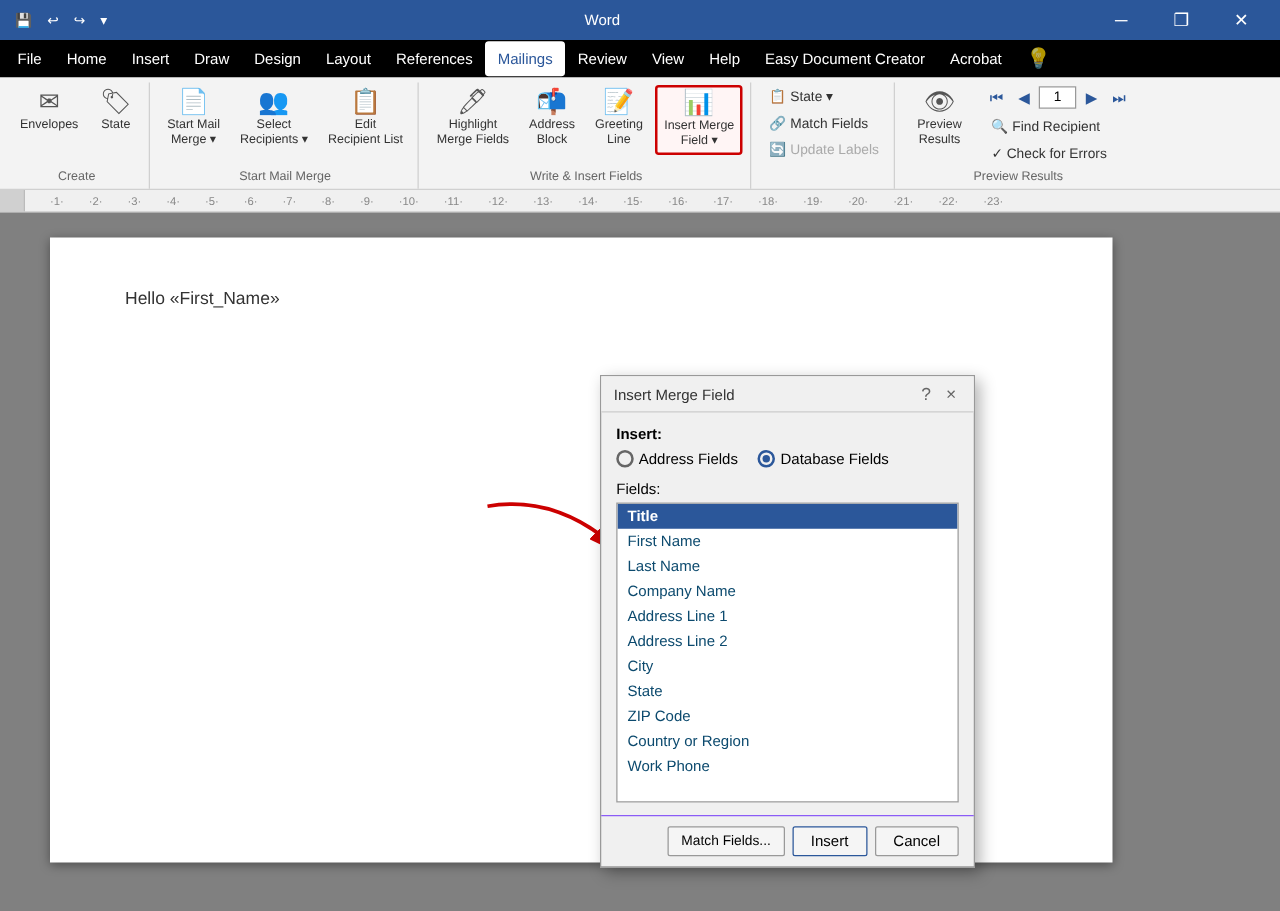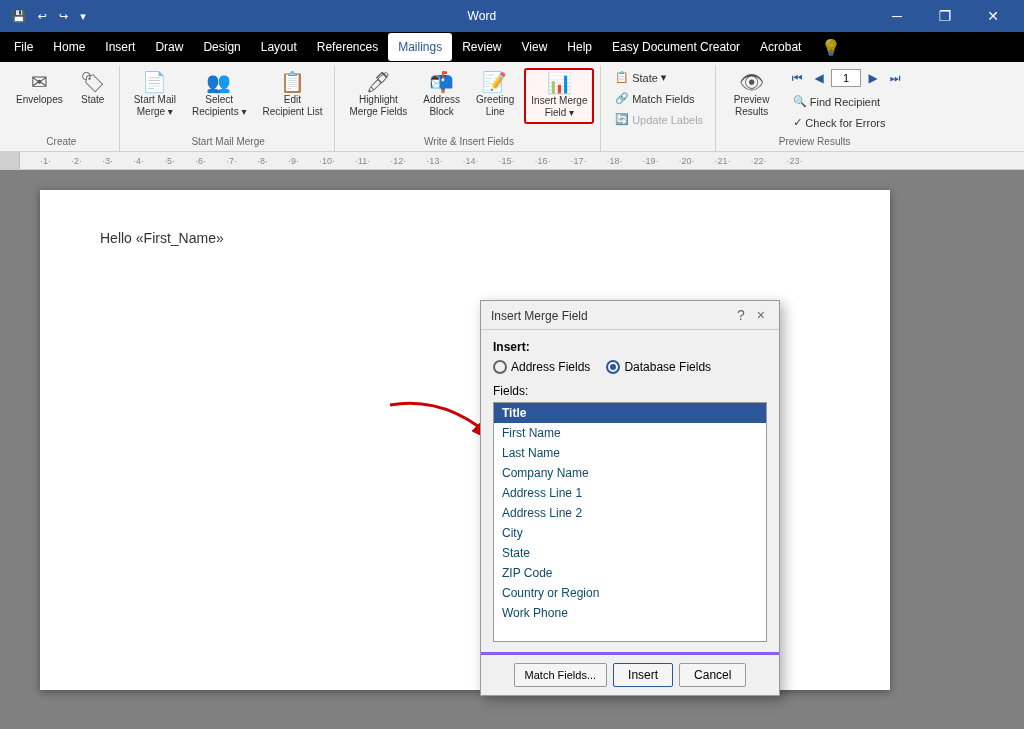--- a/index.html
+++ b/index.html
@@ -214,22 +214,22 @@
       padding: 3px 8px;
       cursor: pointer;
       font-size: 12px;
       color: #0c4a6e;
     }
     .field-item.selected { background: #2b579a; color: white; font-weight: bold; }
     .dialog-footer {
       padding: 8px 12px;
       display: flex;
       gap: 6px;
-      justify-content: center;
-      border-top: 3px solid #8b5cf6;
+      justify-content: flex-end;
+      border-top: 1px solid #8b5cf6;
     }
     .dialog-footer-btn {
       padding: 4px 14px;
       font-size: 12px;
       cursor: pointer;
       border: 1px solid #999;
       background: #f5f5f5;
       border-radius: 2px;
     }
     .dialog-footer-btn.primary {

